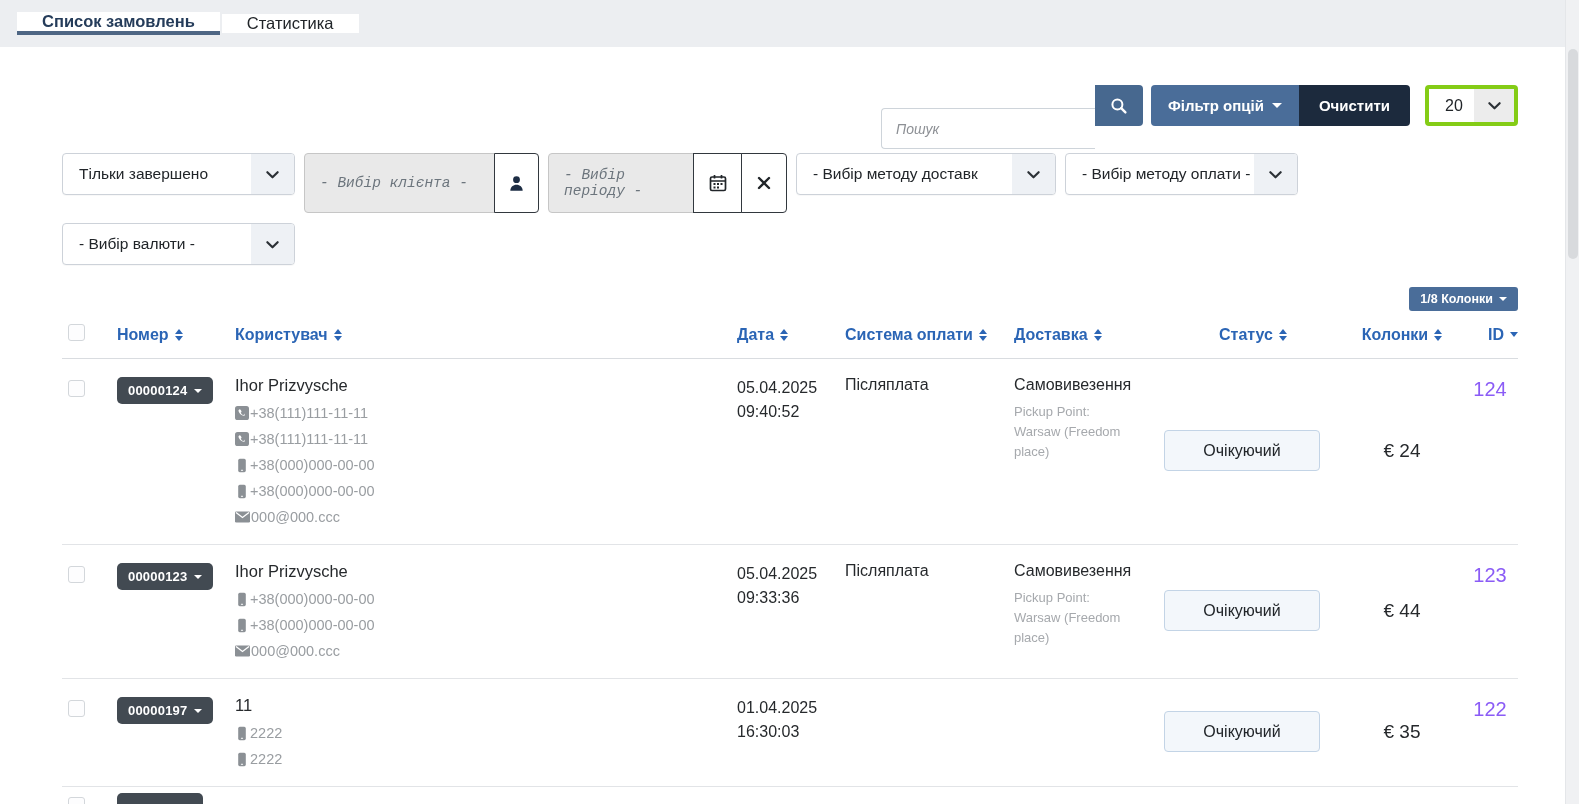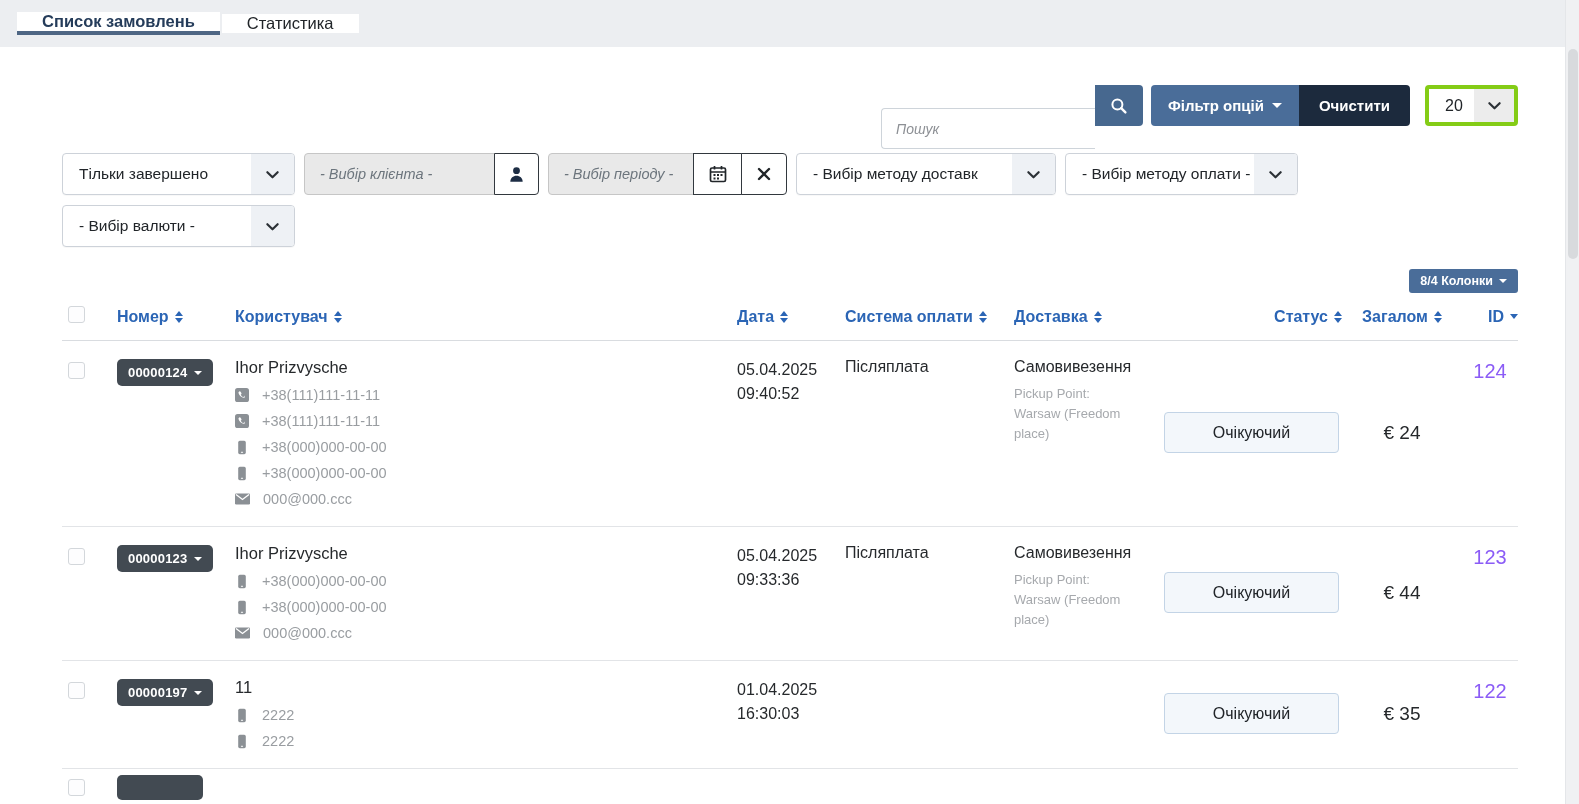--- a/index.html
+++ b/index.html
@@ -28,21 +28,21 @@
   .pagesize { margin-left:15px; width:93px; height:41px; border:4px solid #84cc16; border-radius:4px; background:#fff; display:flex; align-items:center; cursor:pointer; overflow:hidden; }
   .pagesize .val { flex:1; padding-left:16px; font-size:16px; }
   .pagesize .chev { width:40px; height:100%; background:#ececec; display:flex; align-items:center; justify-content:center; }
 
   
   .filters { margin-top:27px; display:flex; flex-wrap:wrap; gap:10px 9px; }
   .selectbox { height:42px; border:1px solid #cdd2d9; border-radius:4px; background:#fff; display:flex; align-items:center; cursor:pointer; overflow:hidden; box-shadow:0 1px 1px rgba(0,0,0,.03); }
   .selectbox .val { flex:1; padding-left:16px; font-size:15.5px; color:#212529; white-space:nowrap; overflow:hidden; }
   .selectbox .chev { width:43px; height:100%; background:#eef1f5; display:flex; align-items:center; justify-content:center; }
   .w233 { width:233px; } .w225 { width:260px; }
-  .igroup { display:flex; height:42px; }
+  .igroup { display:flex; height:60px;font-family:Liberation Mono, monospace; }
   .gray-input { background:#e9e9e9; border:1px solid #c6c6c6; border-radius:4px 0 0 4px; display:flex; align-items:center; padding-left:15px; font-size:14.5px; font-style:italic; color:#6c757d; }
   .tool-btn { background:#fff; border:1px solid #32383e; margin-left:-1px; display:flex; align-items:center; justify-content:center; cursor:pointer; }
   .rad-r { border-radius:0 4px 4px 0; }
 
   
   .columns-row { margin-top:22px; display:flex; justify-content:flex-end; }
   .btn-columns { background:#4a6d99; color:#fff; border:none; border-radius:3px; font-size:12.5px; font-weight:600; padding:5px 11px; display:flex; align-items:center; gap:6px; cursor:pointer; font-family:inherit; }
   .caret-sm { width:0; height:0; border-left:4px solid transparent; border-right:4px solid transparent; border-top:4px solid #fff; }
 
   
@@ -52,28 +52,28 @@
   .c1{width:55px;} .c2{width:118px;} .c3{width:502px;} .c4{width:108px;} .c5{width:169px;}
   .c6{width:150px;} .c7{width:178px;} .c8{width:120px;} .c9{width:56px;}
   .th { color:#2b65b5; font-weight:bold; font-size:16px; display:flex; align-items:center; gap:6px; cursor:pointer; }
   .sort { display:inline-flex; flex-direction:column; gap:2px; }
   .sort .up { width:0; height:0; border-left:4px solid transparent; border-right:4px solid transparent; border-bottom:5px solid #2b65b5; }
   .sort .down { width:0; height:0; border-left:4px solid transparent; border-right:4px solid transparent; border-top:5px solid #2b65b5; }
   .checkbox { width:17px; height:17px; border:1px solid #d3d7db; border-radius:3px; background:#fdfdfe; margin-left:6px; cursor:pointer; display:inline-block; }
   .badge-btn { background:#424a52; color:#fff; border:none; border-radius:5px; font-size:13px; font-weight:bold; padding:6px 11px; display:inline-flex; align-items:center; gap:7px; cursor:pointer; font-family:inherit; letter-spacing:.2px; }
   .badge-btn .caret { width:0; height:0; border-left:4px solid transparent; border-right:4px solid transparent; border-top:4px solid #fff; }
   .user-name { font-size:16.5px; color:#26292c; }
-  .contact { display:flex; align-items:center; gap:13px; margin-top:10px; font-size:14.5px; color:#999da1; }
+  .contact { display:flex; align-items:center; gap:1px; margin-top:10px; font-size:14.5px; color:#999da1; }
   .contact svg { flex:none; }
   .date-cell { font-size:16px; line-height:24px; color:#26292c; }
   .pay-cell { font-size:16px; color:#26292c; }
   .deliv-title { font-size:16px; color:#26292c; }
   .deliv-note { margin-top:8px; width:118px; font-size:13px; line-height:1.55; color:#a6a9ad; }
   .status-cell { display:flex; align-items:center; }
-  .status-btn { width:175px; height:41px; background:#f3f7fb; border:1px solid #c3d4e6; border-radius:4px; font-size:16px; color:#212529; cursor:pointer; font-family:inherit; }
+  .status-btn { width:156px; height:41px; background:#f3f7fb; border:1px solid #c3d4e6; border-radius:4px; font-size:16px; color:#212529; cursor:pointer; font-family:inherit; }
   .total-cell { display:flex; align-items:center; justify-content:center; font-size:19px; color:#26292c; }
   .id-cell { font-size:20px; color:#8b5cf6; text-align:center; padding-top:2px; }
   .partial-row { display:flex; padding-top:6px; }
   .partial-badge { width:86px; height:25px; background:#424a52; border-radius:5px; border:none; }
 
   
   .scrollbar { position:absolute; top:0; right:0; width:14px; height:804px; background:#f0f1f3; border-left:1px solid #e4e6e9; }
   .scroll-thumb { position:absolute; top:49px; left:2px; width:10px; height:210px; background:#d8dadd; border-radius:5px; }
 </style>
 </head>
@@ -194,21 +194,21 @@
         <span class="chev">
           <svg width="15" height="15" viewBox="0 0 16 16">
               <path d="M2.5 5.5 L8 11 L13.5 5.5" fill="none" stroke="#2b3035" stroke-width="2.3" stroke-linecap="round" stroke-linejoin="round"></path>
             </svg>
         </span>
       </div>
     </div>
 
     <div class="columns-row">
       <button class="btn-columns">
-        <span>8/4 Колонки</span>
+        <span>1/8 Колонки</span>
         <span class="caret-sm"></span>
       </button>
     </div>
 
     <div class="tbl">
 
       <div class="thead">
         <div class="c1"><span class="checkbox"></span></div>
         <div class="c2">
             <span class="th">
@@ -248,32 +248,32 @@
           </div>
         <div class="c6">
             <span class="th">
               <span>Доставка</span>
               <span class="sort">
                 <span class="up"></span>
                 <span class="down"></span>
               </span>
             </span>
           </div>
-        <div class="c7" style="display:flex;justify-content:flex-end">
+        <div class="c7" style="display:flex;justify-content:center">
             <span class="th">
               <span>Статус</span>
               <span class="sort">
                 <span class="up"></span>
                 <span class="down"></span>
               </span>
             </span>
           </div>
         <div class="c8" style="display:flex;justify-content:center">
             <span class="th">
-              <span>Загалом</span>
+              <span>Колонки</span>
               <span class="sort">
                 <span class="up"></span>
                 <span class="down"></span>
               </span>
             </span>
           </div>
         <div class="c9" style="display:flex;justify-content:flex-end">
             <span class="th">
               <span>ID</span>
               <span class="sort">

